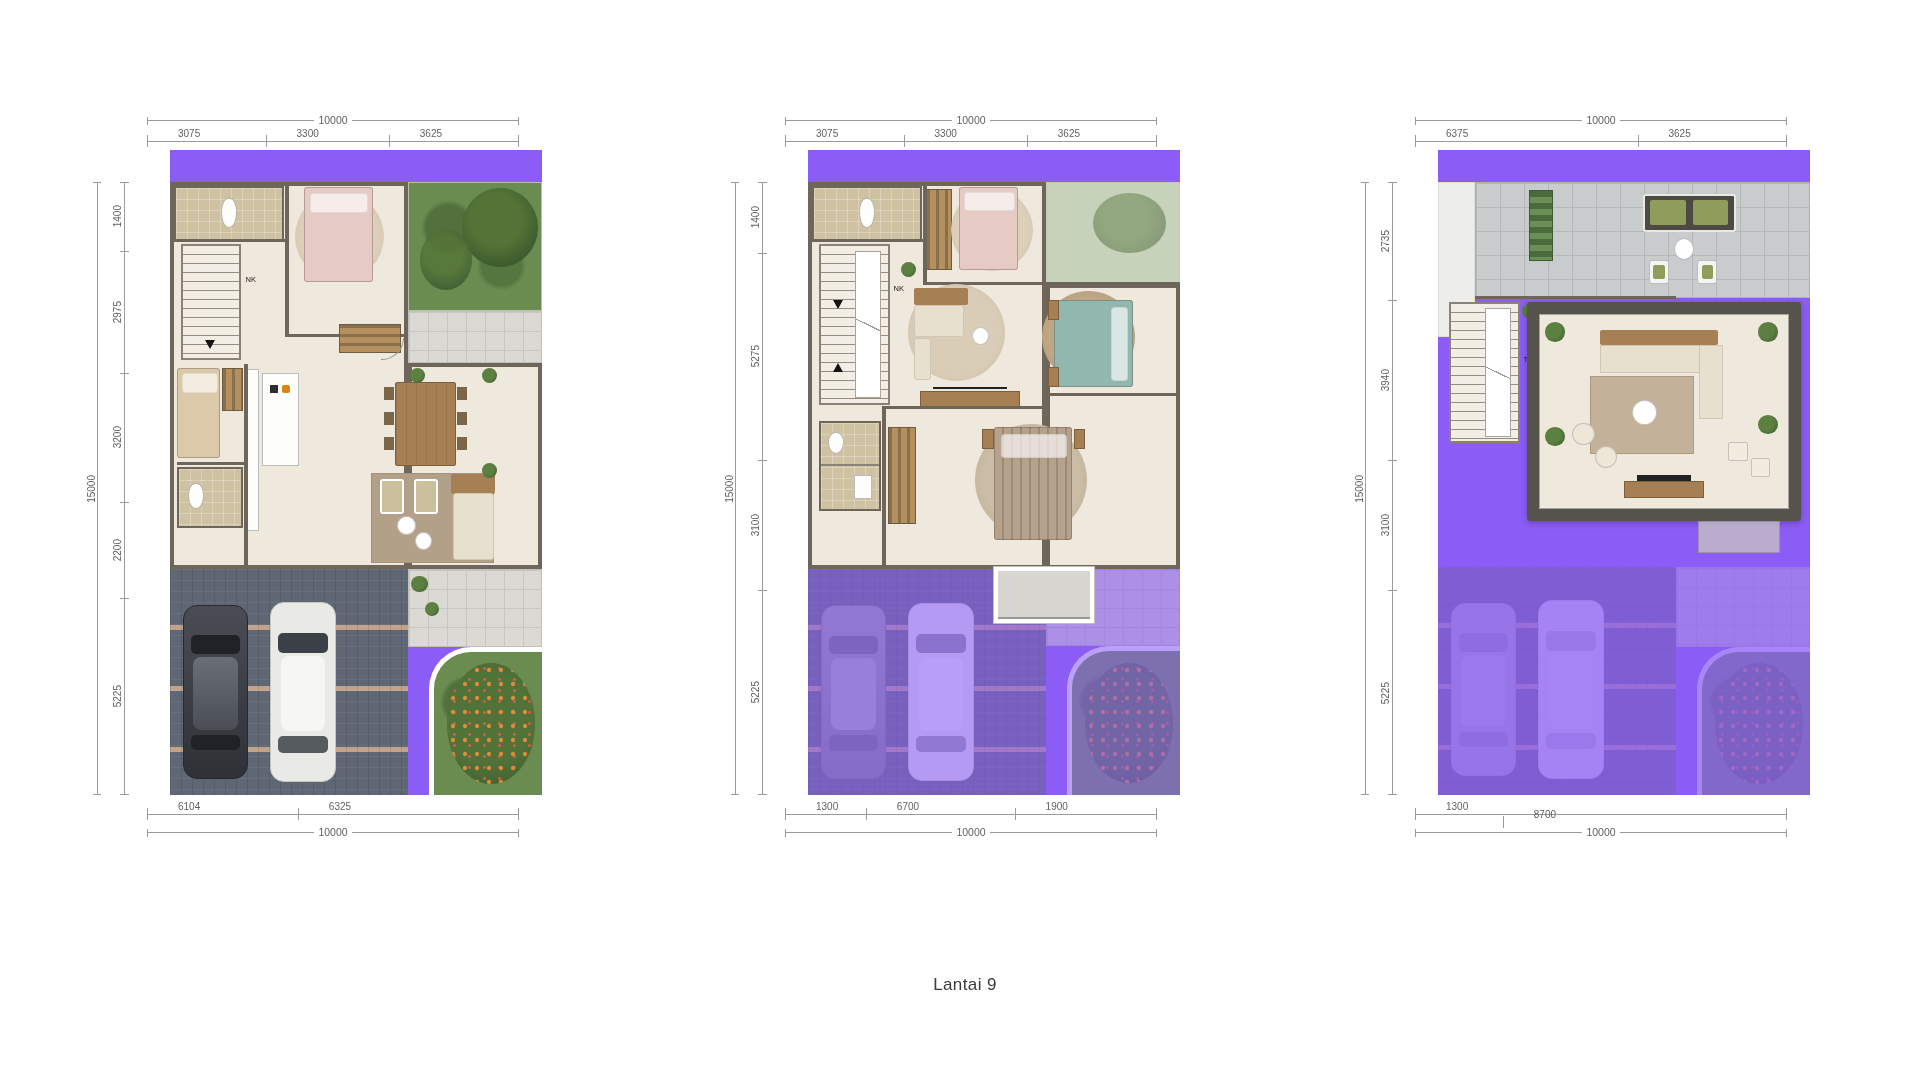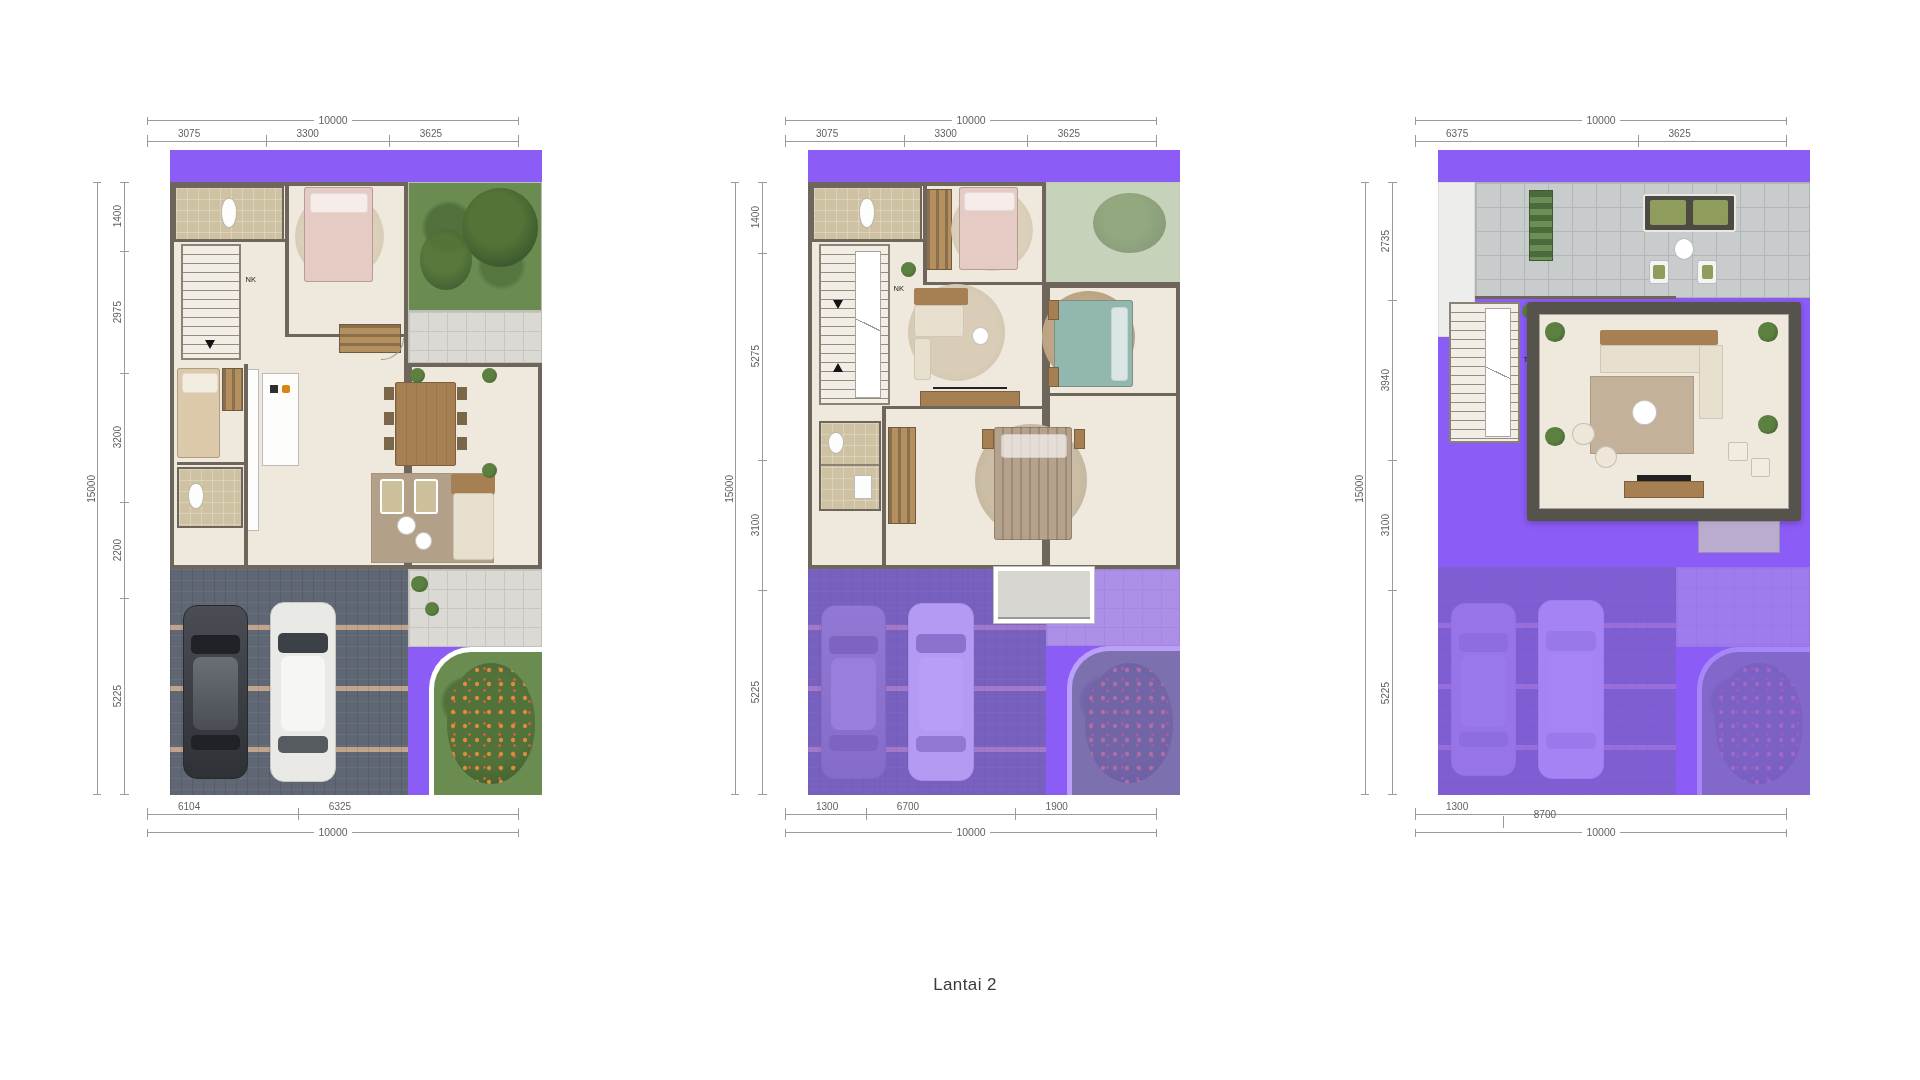--- a/index.html
+++ b/index.html
@@ -369,21 +369,21 @@
         <span class="seg-label">6700</span>
       </div>
       <div class="seg" style="flex-grow: 4200;">
         <span class="seg-label">1900</span>
       </div>
     </div>
   <div class="dim-h" style="left:70px;top:714px;width:372px;height:16px;">
     <div class="hline"></div>
     <span class="tlabel">10000</span>
   </div>
-  <div class="plan-label">Lantai 2</div>
+  <div class="plan-label">Lantai 9</div>
 </div>
 
 <div class="plan-group" style="left:1345px;">
   <div class="dim-h" style="left:70px;top:2px;width:372px;height:16px;">
     <div class="hline"></div>
     <span class="tlabel">10000</span>
   </div>
   <div class="dim-h-segs" style="left:70px;top:18px;width:372px;height:22px;">
       <div class="seg" style="flex-grow: 6375;">
         <span class="seg-label">6375</span>

